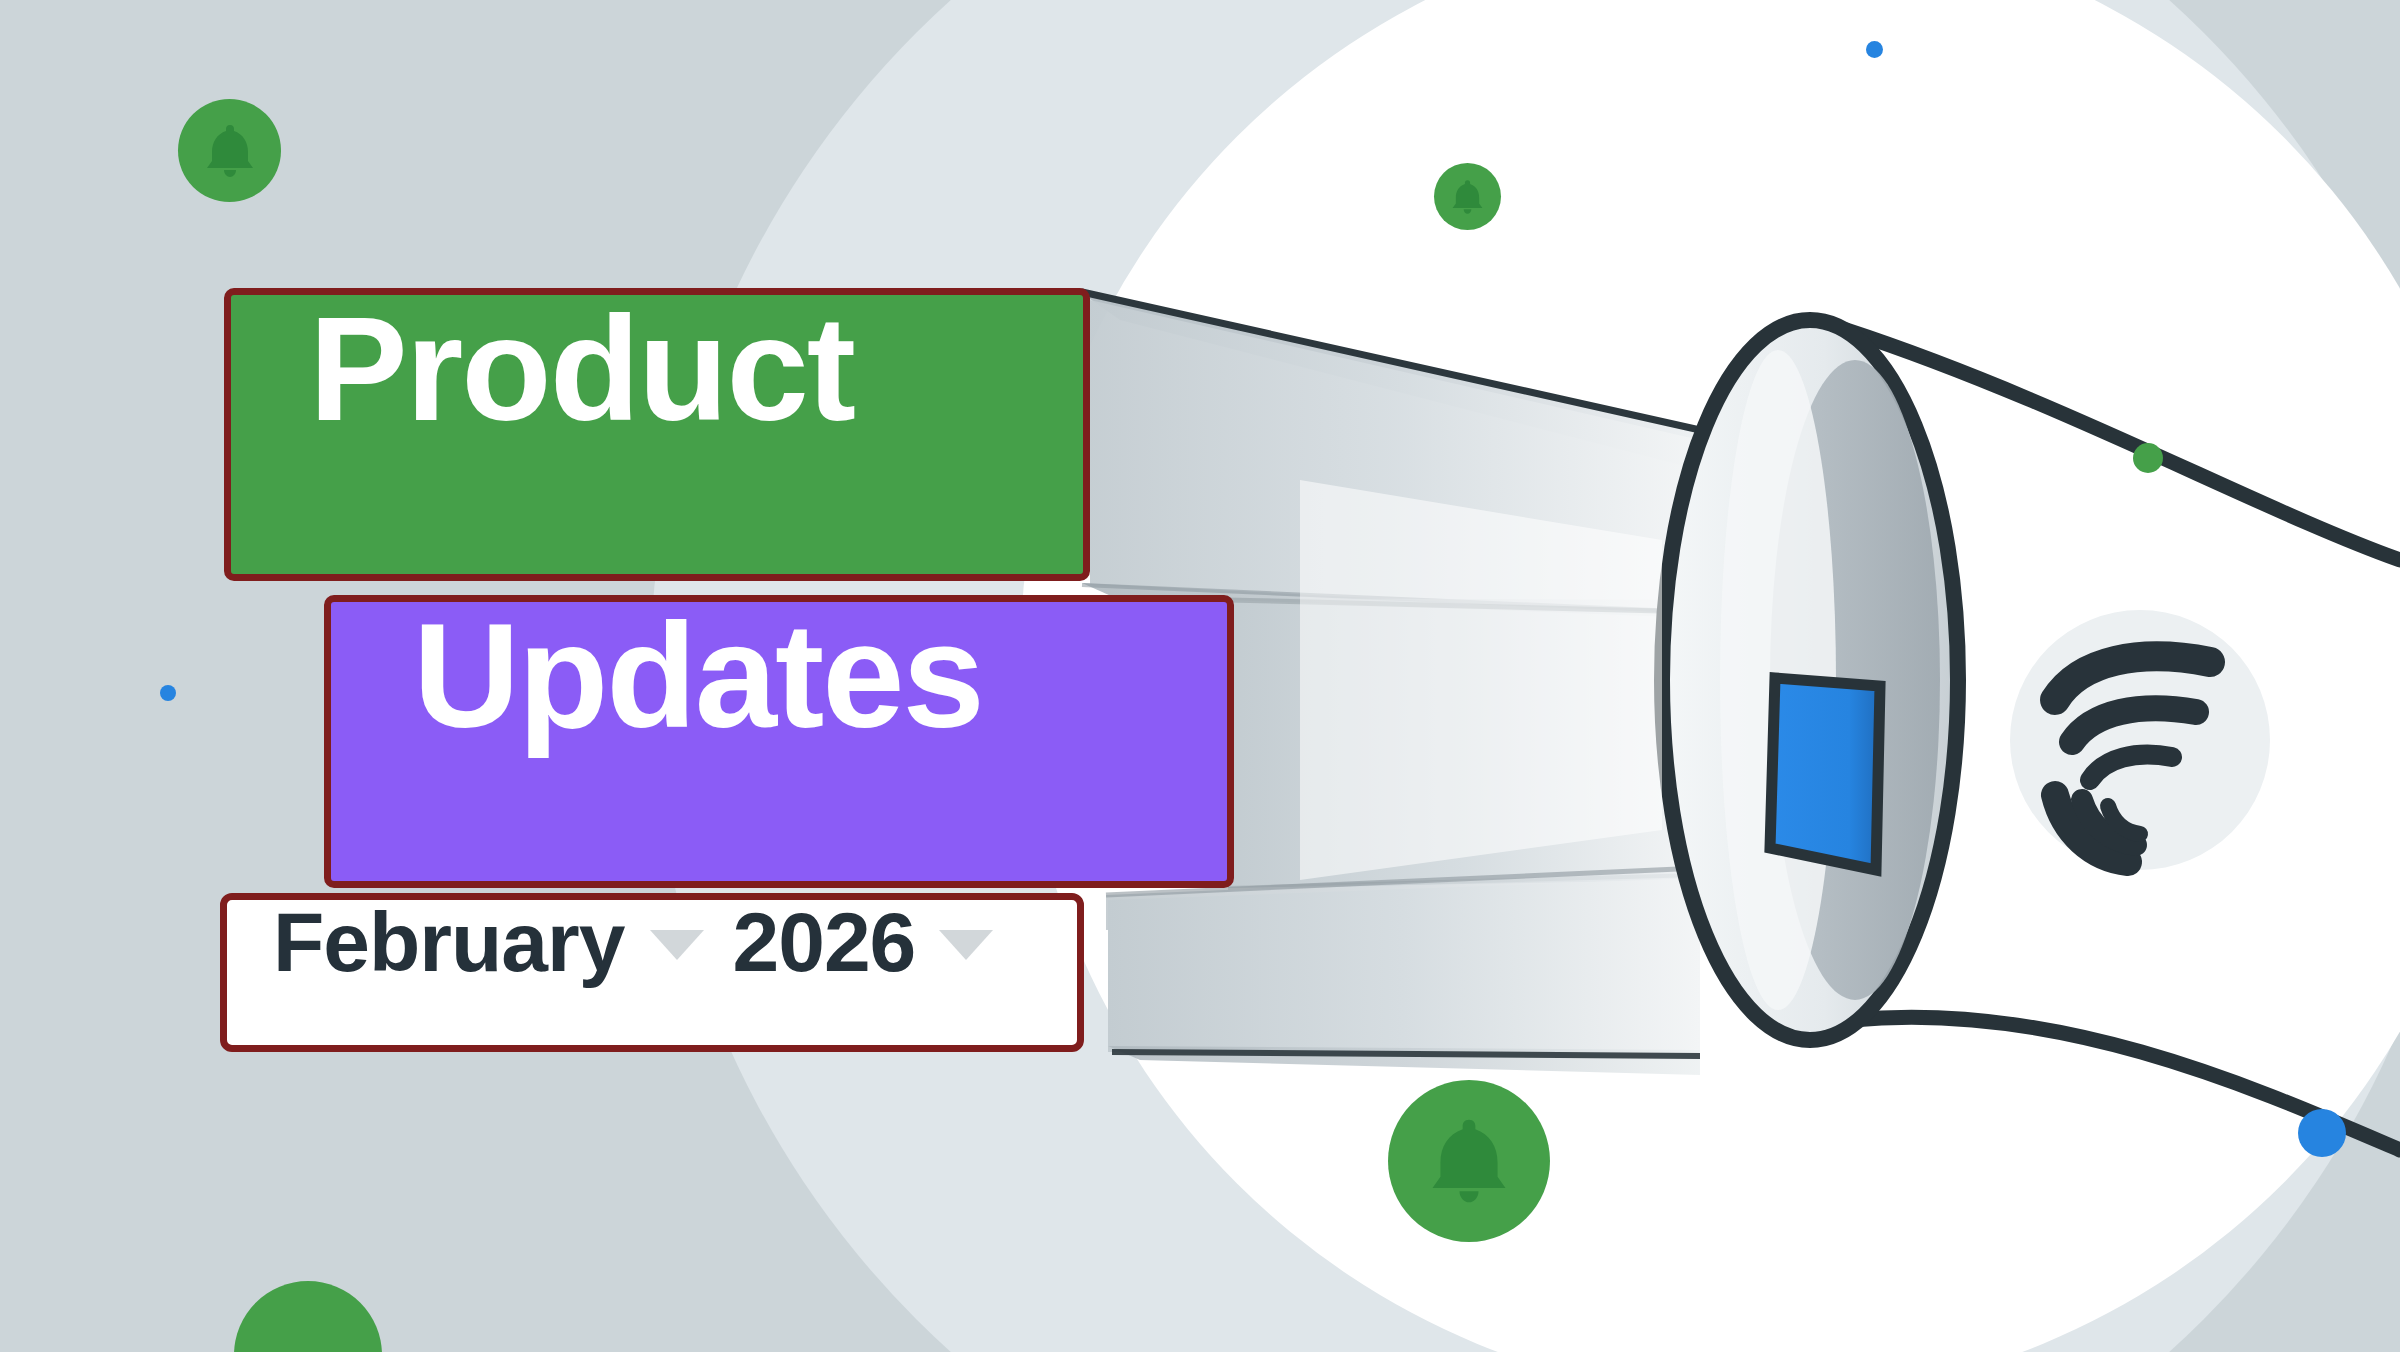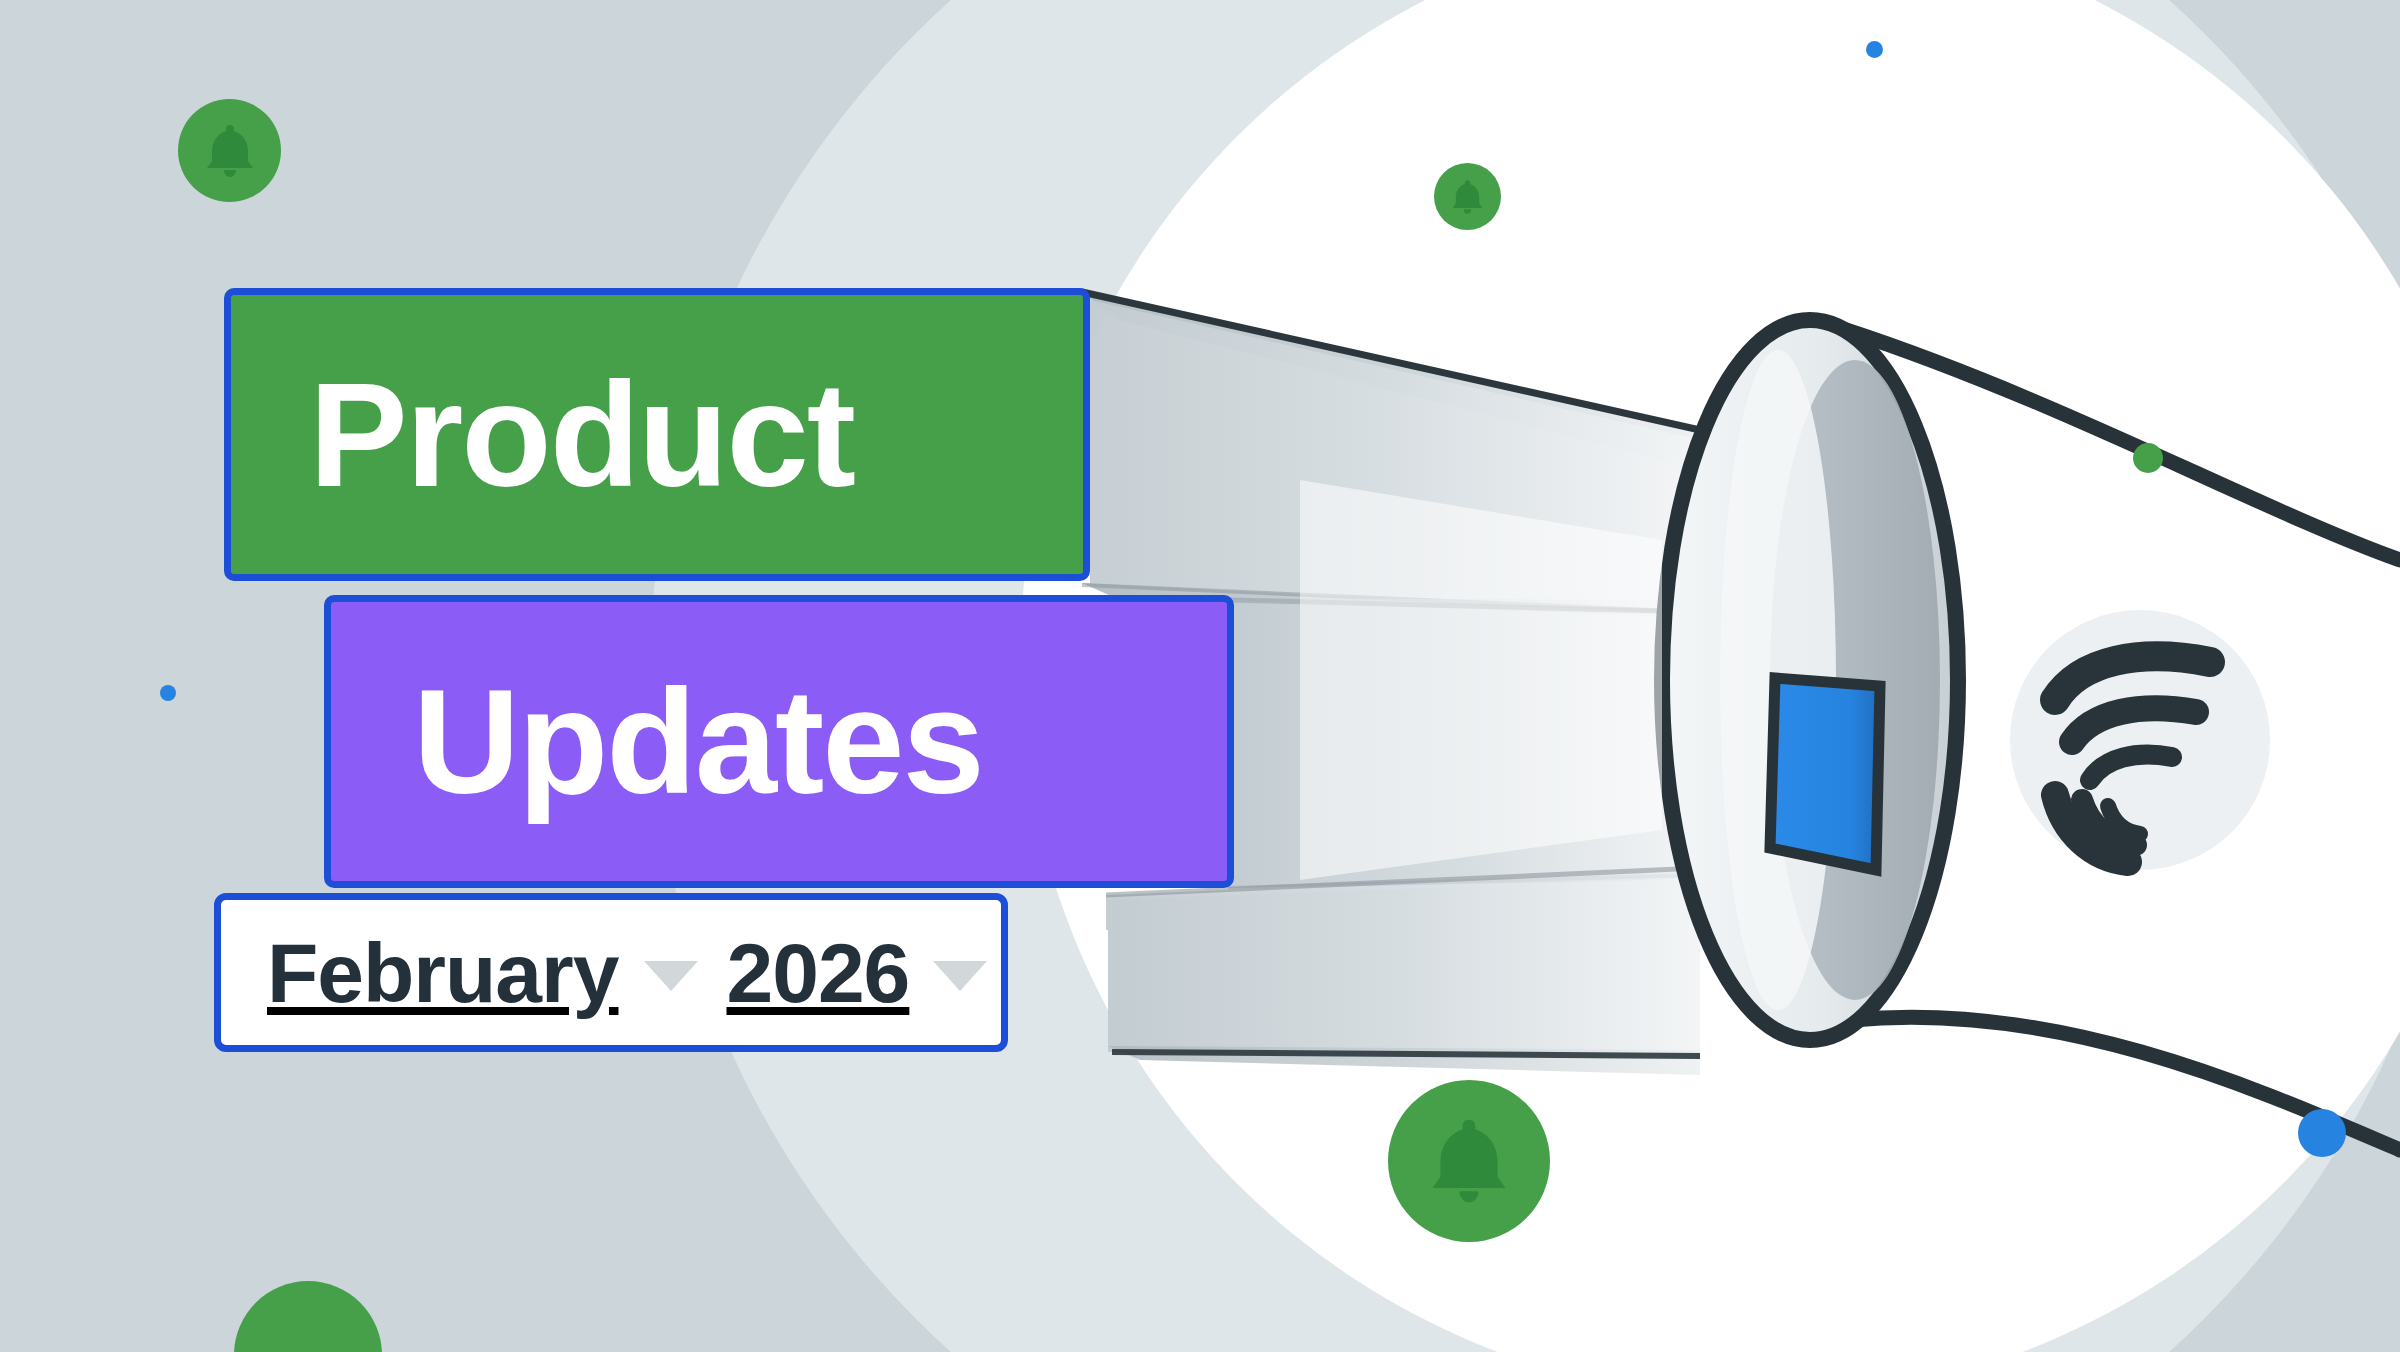--- a/index.html
+++ b/index.html
@@ -19,42 +19,41 @@
   #bgsvg, #artsvg {
     position:absolute; inset:0;
     width:2400px; height:1352px;
     display:block;
   }
 
   
   .card {
     position:absolute;
     display:flex;
-    align-items:center;
-    border:7px solid #1d4ed8;
+    align-items:flex-start;
+    border:7px solid #7f1d1d;
     border-radius:10px;
     box-sizing:border-box;
     z-index:40;
   }
   #card-product {
     left:224px; top:288px;
     width:866px; height:293px;
     background:#45a049;
   }
   #card-updates {
     left:324px; top:595px;
     width:910px; height:293px;
     background:#8b5cf6;
   }
   #card-date {
-    left:214px; top:893px;
-    width:794px; height:159px;
+    left:220px; top:893px;
+    width:864px; height:159px;
     background:#ffffff;
     border-radius:12px;
-    text-decoration:underline;
   }
   .card-title {
     color:#ffffff;
     font-weight:bold;
     font-size:148px;
     letter-spacing:-2px;
     line-height:1;
     white-space:nowrap;
     font-family:"Liberation Sans", sans-serif;
   }

